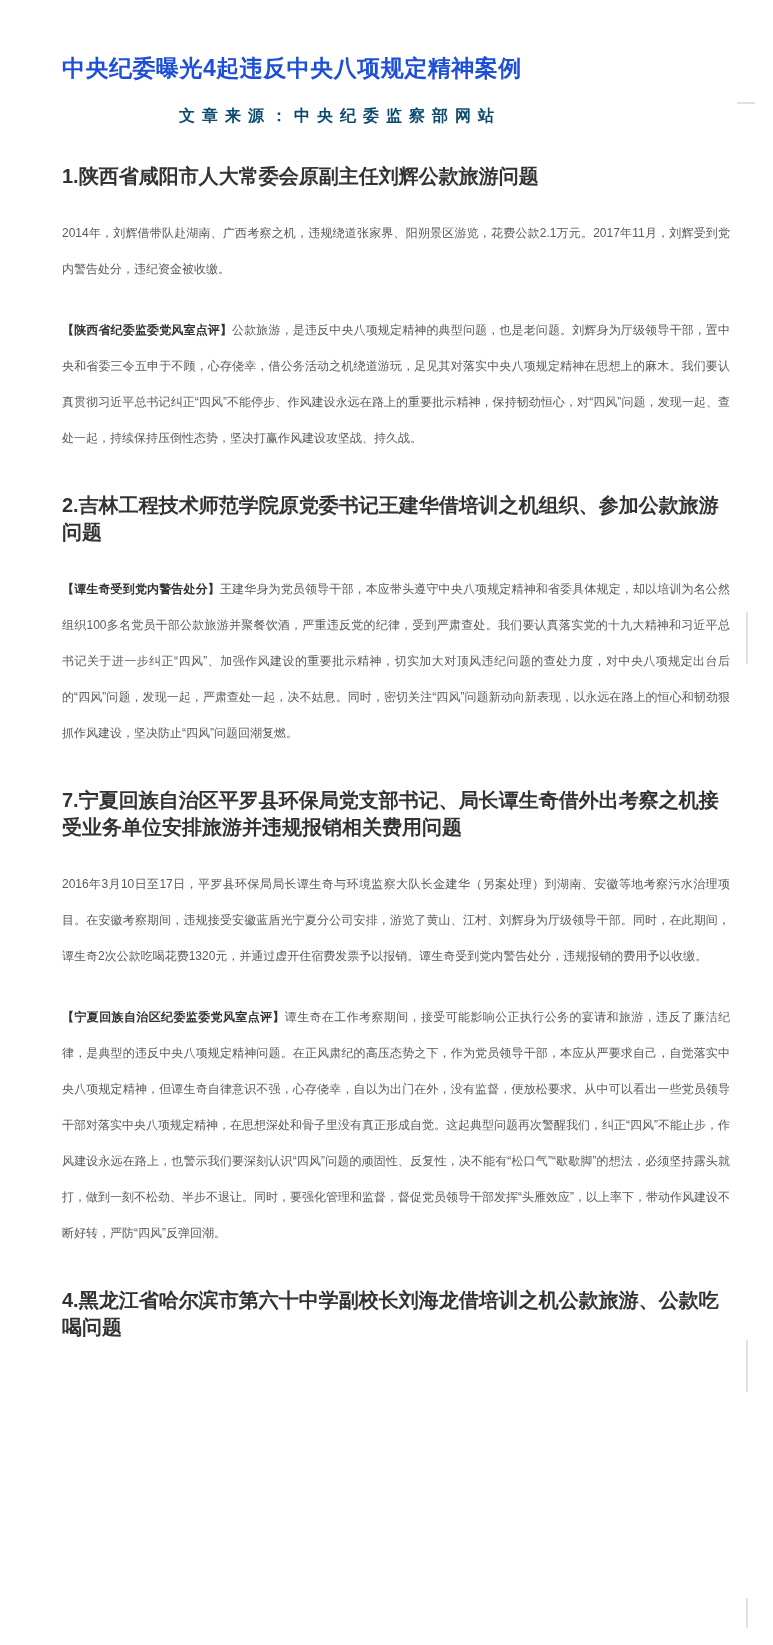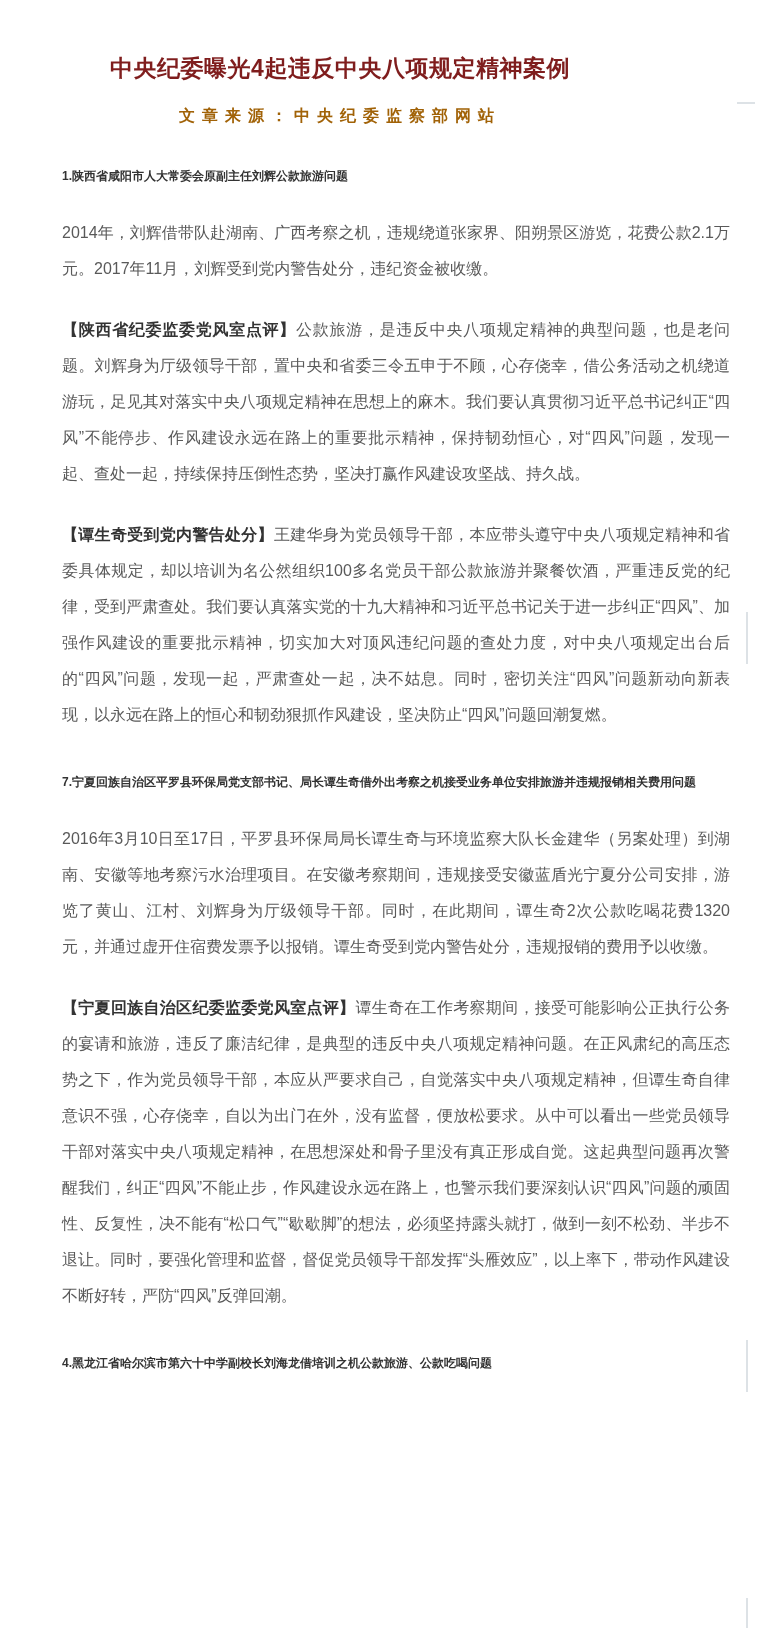--- a/index.html
+++ b/index.html
@@ -12,43 +12,43 @@
     padding: 42px 43px 20px 62px;
     font-family: "Liberation Sans", sans-serif;
     overflow: hidden;
   }
   .title-block { width: 556px; }
   .article-title {
     margin: 10px 0 9px 0;
     font-size: 23px;
     line-height: 32px;
     font-weight: bold;
-    color: #7f1d1d;
-    text-align: center;
+    color: #1d4ed8;
+    text-align: left;
     letter-spacing: 0.5px;
   }
   .article-source {
     margin: 22px 0 8px 0;
     font-family: "DejaVu Serif", "Liberation Serif", serif;
     font-weight: bold;
     font-size: 16px;
     letter-spacing: 7px;
-    color: #a16207;
+    color: #0c4a6e;
     text-align: center;
   }
   .section-heading {
     margin: 36px 0 0 0;
-    font-size: 12px;
+    font-size: 20px;
     line-height: 27px;
     font-weight: bold;
     color: #333333;
   }
   .para {
     margin: 25px 0 0 0;
-    font-size: 16px;
+    font-size: 12px;
     line-height: 36px;
     color: #595959;
     text-align: justify;
   }
   .comment-label {
     font-weight: bold;
     color: #333333;
   }
   
   .edge-artifact {
@@ -67,20 +67,21 @@
 
   <div class="title-block">
     <h1 class="article-title">中央纪委曝光4起违反中央八项规定精神案例</h1>
     <div class="article-source">文章来源：中央纪委监察部网站</div>
   </div>
 
   <h2 class="section-heading">1.陕西省咸阳市人大常委会原副主任刘辉公款旅游问题</h2>
   <p class="para">2014年，刘辉借带队赴湖南、广西考察之机，违规绕道张家界、阳朔景区游览，花费公款2.1万元。2017年11月，刘辉受到党内警告处分，违纪资金被收缴。</p>
   <p class="para"><span class="comment-label">【陕西省纪委监委党风室点评】</span><span>公款旅游，是违反中央八项规定精神的典型问题，也是老问题。刘辉身为厅级领导干部，置中央和省委三令五申于不顾，心存侥幸，借公务活动之机绕道游玩，足见其对落实中央八项规定精神在思想上的麻木。我们要认真贯彻习近平总书记纠正“四风”不能停步、作风建设永远在路上的重要批示精神，保持韧劲恒心，对“四风”问题，发现一起、查处一起，持续保持压倒性态势，坚决打赢作风建设攻坚战、持久战。</span></p>
 
+  <h2 class="section-heading">2.吉林工程技术师范学院原党委书记王建华借培训之机组织、参加公款旅游问题</h2>
   <p class="para"><span class="comment-label">【谭生奇受到党内警告处分】</span><span>王建华身为党员领导干部，本应带头遵守中央八项规定精神和省委具体规定，却以培训为名公然组织100多名党员干部公款旅游并聚餐饮酒，严重违反党的纪律，受到严肃查处。我们要认真落实党的十九大精神和习近平总书记关于进一步纠正“四风”、加强作风建设的重要批示精神，切实加大对顶风违纪问题的查处力度，对中央八项规定出台后的“四风”问题，发现一起，严肃查处一起，决不姑息。同时，密切关注“四风”问题新动向新表现，以永远在路上的恒心和韧劲狠抓作风建设，坚决防止“四风”问题回潮复燃。</span></p>
 
   <h2 class="section-heading">7.宁夏回族自治区平罗县环保局党支部书记、局长谭生奇借外出考察之机接受业务单位安排旅游并违规报销相关费用问题</h2>
   <p class="para">2016年3月10日至17日，平罗县环保局局长谭生奇与环境监察大队长金建华（另案处理）到湖南、安徽等地考察污水治理项目。在安徽考察期间，违规接受安徽蓝盾光宁夏分公司安排，游览了黄山、江村、刘辉身为厅级领导干部。同时，在此期间，谭生奇2次公款吃喝花费1320元，并通过虚开住宿费发票予以报销。谭生奇受到党内警告处分，违规报销的费用予以收缴。</p>
   <p class="para"><span class="comment-label">【宁夏回族自治区纪委监委党风室点评】</span><span>谭生奇在工作考察期间，接受可能影响公正执行公务的宴请和旅游，违反了廉洁纪律，是典型的违反中央八项规定精神问题。在正风肃纪的高压态势之下，作为党员领导干部，本应从严要求自己，自觉落实中央八项规定精神，但谭生奇自律意识不强，心存侥幸，自以为出门在外，没有监督，便放松要求。从中可以看出一些党员领导干部对落实中央八项规定精神，在思想深处和骨子里没有真正形成自觉。这起典型问题再次警醒我们，纠正“四风”不能止步，作风建设永远在路上，也警示我们要深刻认识“四风”问题的顽固性、反复性，决不能有“松口气”“歇歇脚”的想法，必须坚持露头就打，做到一刻不松劲、半步不退让。同时，要强化管理和监督，督促党员领导干部发挥“头雁效应”，以上率下，带动作风建设不断好转，严防“四风”反弹回潮。</span></p>
 
   <h2 class="section-heading">4.黑龙江省哈尔滨市第六十中学副校长刘海龙借培训之机公款旅游、公款吃喝问题</h2>
 
   <div class="edge-artifact artifact-1"></div>
   <div class="edge-artifact artifact-2"></div>

